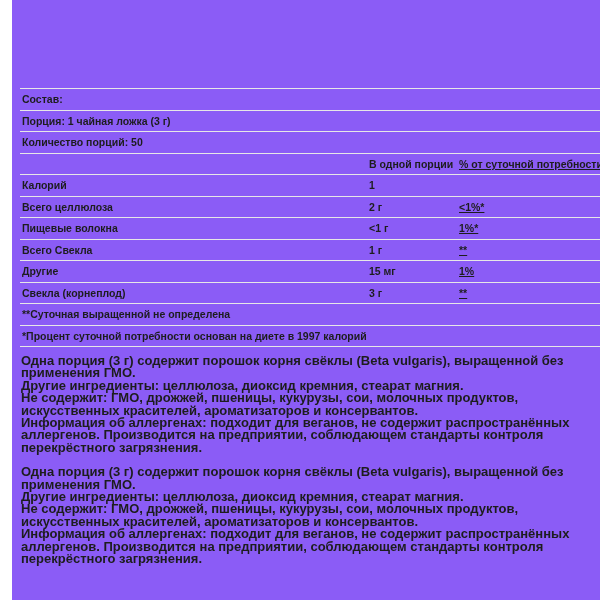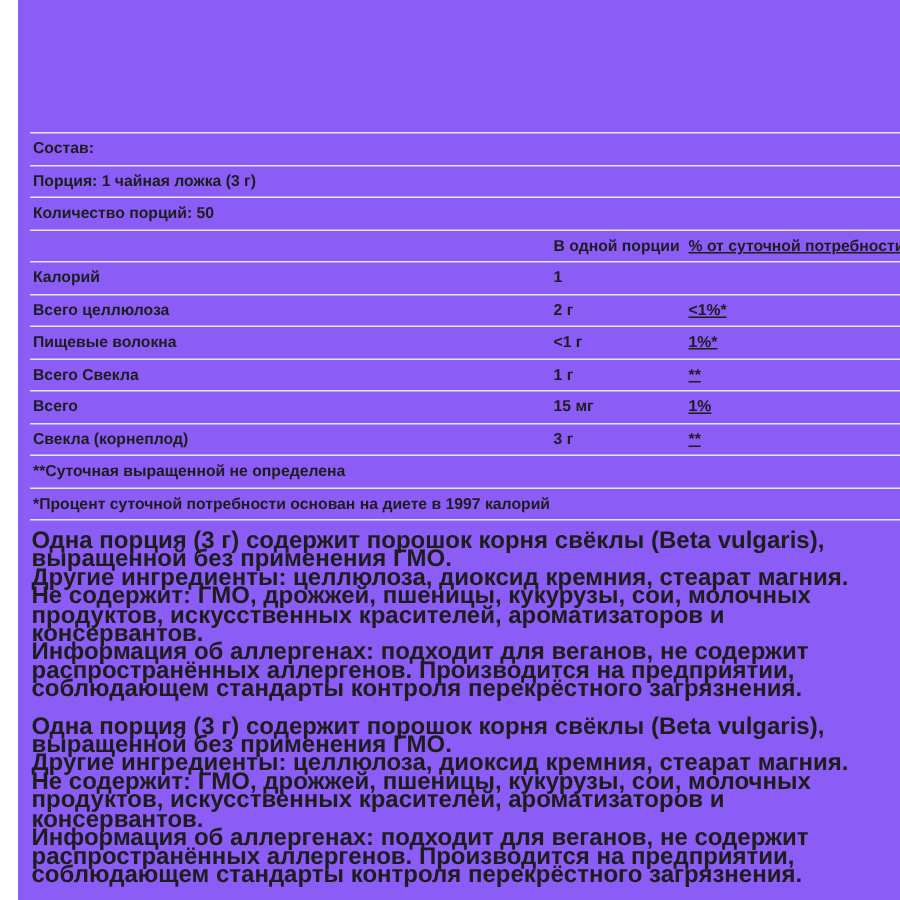--- a/index.html
+++ b/index.html
@@ -32,21 +32,21 @@
   }
   .c-full { padding-left: 2px; }
   .c1 { width: 349px; padding-left: 2px; box-sizing: border-box; }
   .c2 { width: 90px; }
   .c3 { flex: 1; text-decoration: underline; }
   .descriptions {
     position: absolute;
     left: 9px;
     top: 355px;
     width: 578px;
-    font-size: 16px;
+    font-size: 13px;
     line-height: 12.4px;
   }
   .desc-block + .desc-block { margin-top: 12px; }
 </style>
 </head>
 <body>
 
 <div class="sheet">
 
   <div class="facts">
@@ -81,21 +81,21 @@
       <span class="c1">Пищевые волокна</span>
       <span class="c2">&lt;1 г</span>
       <span class="c3">1%*</span>
     </div>
     <div class="t-row">
       <span class="c1">Всего Свекла</span>
       <span class="c2">1 г</span>
       <span class="c3">**</span>
     </div>
     <div class="t-row">
-      <span class="c1">Всего</span>
+      <span class="c1">Другие</span>
       <span class="c2">15 мг</span>
       <span class="c3">1%</span>
     </div>
     <div class="t-row">
       <span class="c1">Свекла (корнеплод)</span>
       <span class="c2">3 г</span>
       <span class="c3">**</span>
     </div>
 
     <div class="t-row">

